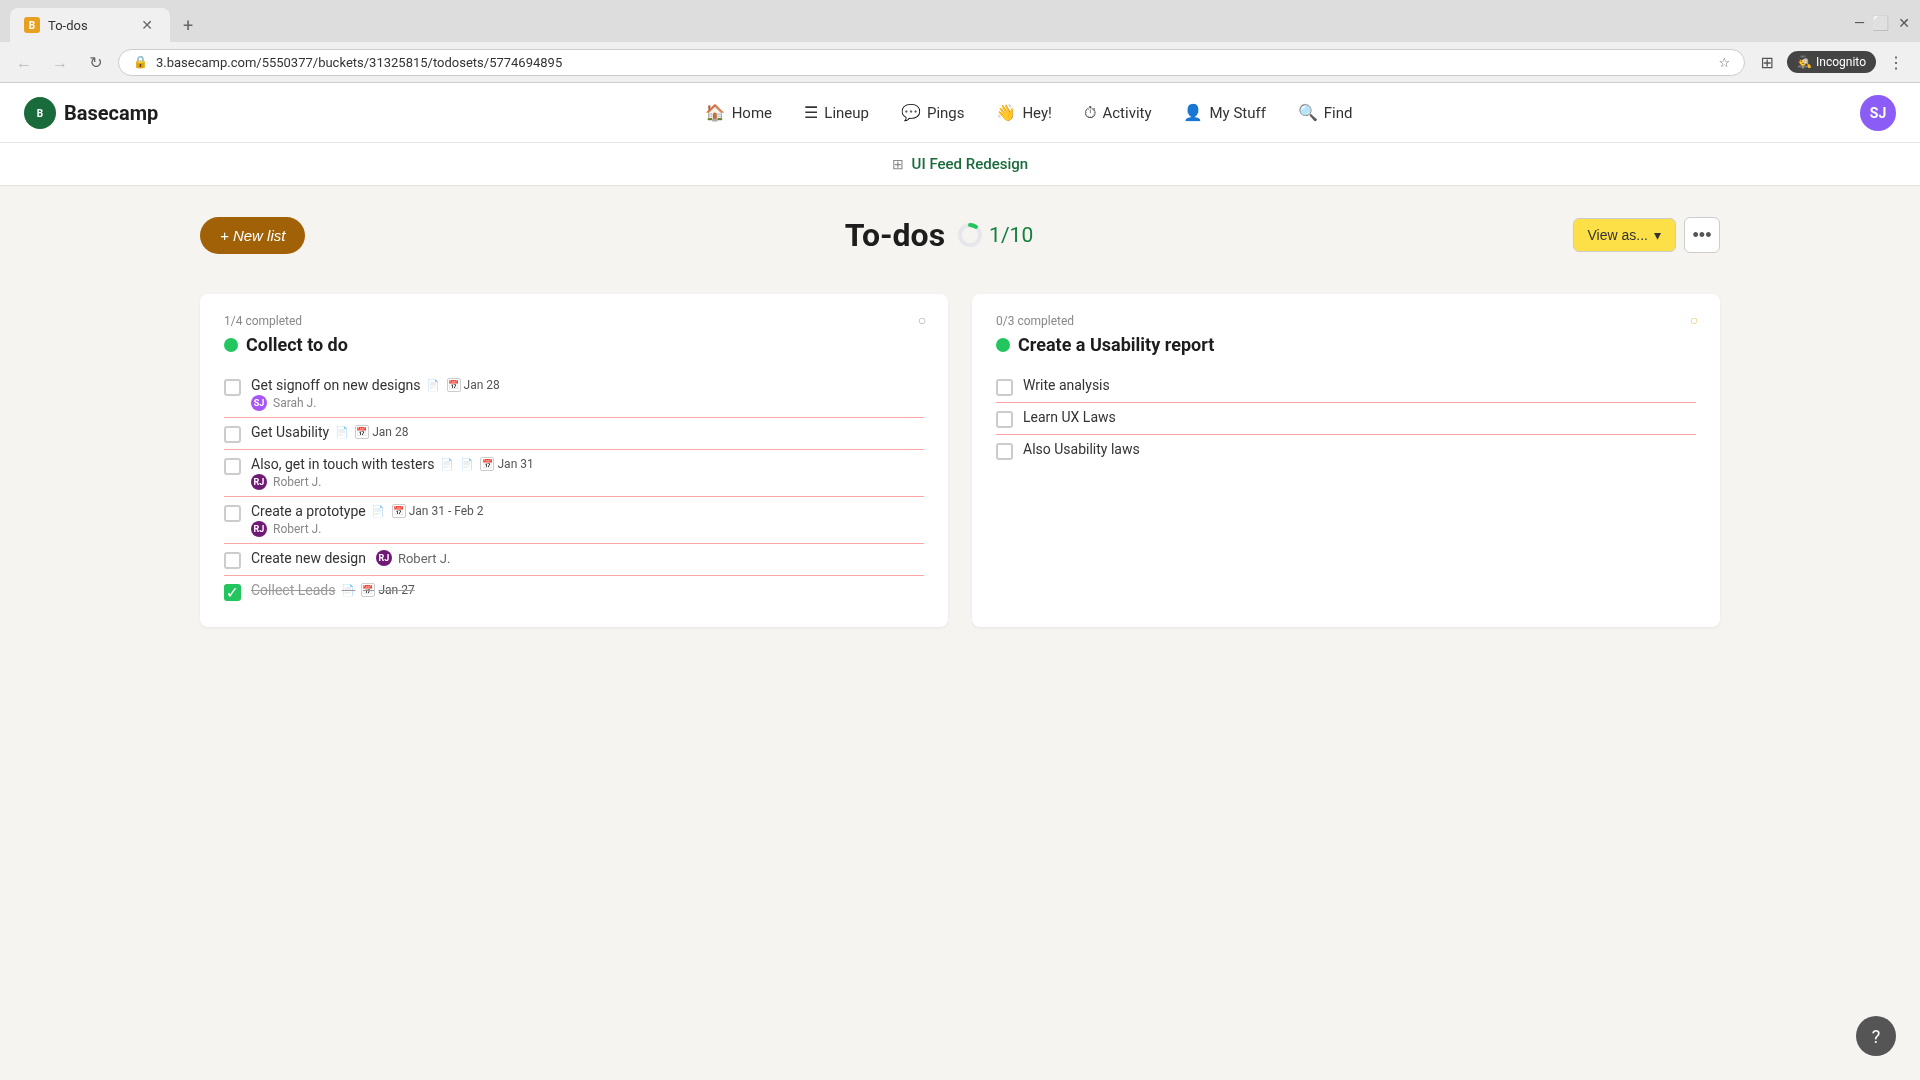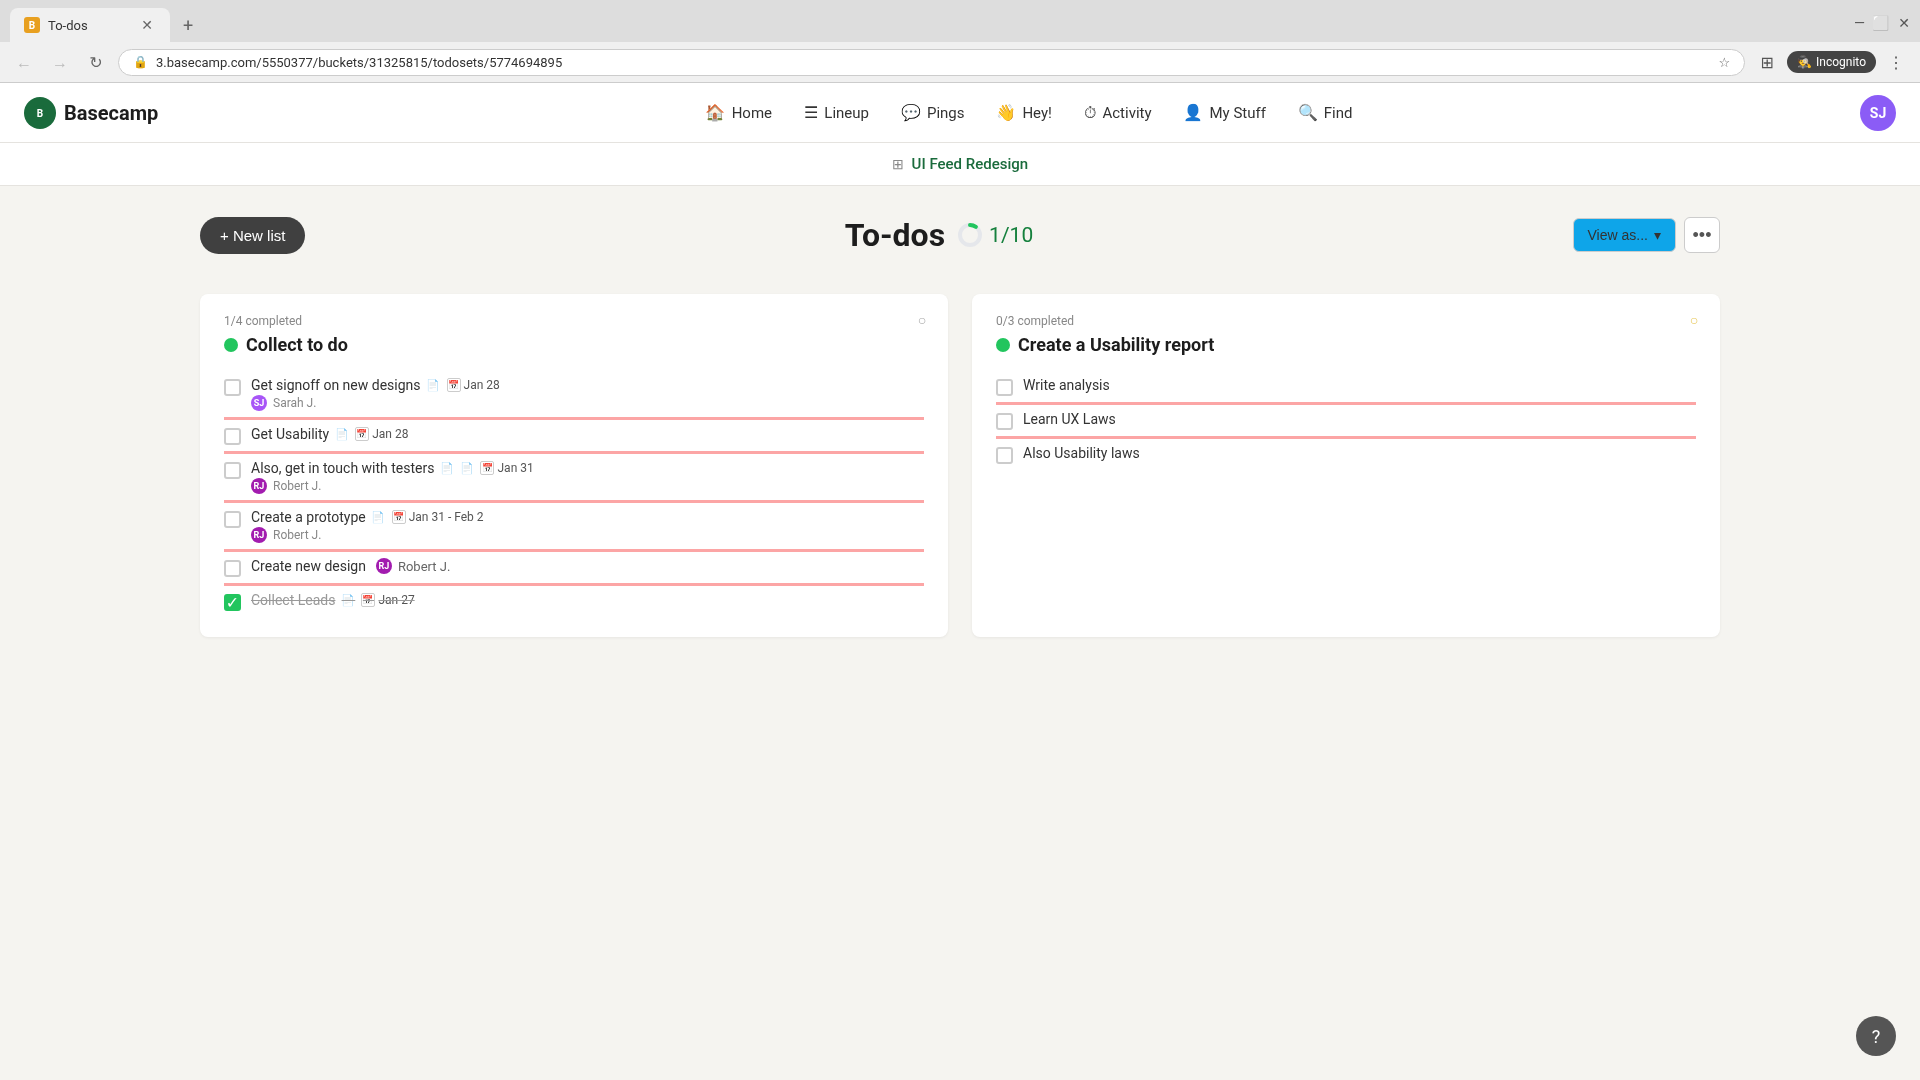--- a/index.html
+++ b/index.html
@@ -167,31 +167,32 @@
       text-decoration: none;
       font-weight: 500;
     }
     .project-grid-icon { font-size: 14px; color: #888; }
     .page-header {
       display: flex;
       align-items: center;
       margin-bottom: 40px;
     }
     .new-list-btn {
-      background: #404040;
+      background: #a16207;
       color: white;
       border: none;
       border-radius: 25px;
       padding: 10px 20px;
       font-size: 15px;
       cursor: pointer;
       display: flex;
       align-items: center;
       gap: 6px;
       font-weight: 500;
+      font-style: italic;
     }
     .page-title-area {
       flex: 1;
       display: flex;
       align-items: center;
       justify-content: center;
       gap: 12px;
     }
     .page-title {
       font-size: 32px;
@@ -207,21 +208,21 @@
       font-size: 21px;
       color: #15803d;
     }
     .page-actions {
       display: flex;
       align-items: center;
       gap: 8px;
     }
     .view-as-btn {
       border: 1px solid #ccc;
-      background: #0ea5e9;
+      background: #fde047;
       border-radius: 6px;
       padding: 8px 14px;
       font-size: 14px;
       cursor: pointer;
       display: flex;
       align-items: center;
       gap: 6px;
       color: #333;
     }
     .more-btn {
@@ -280,21 +281,21 @@
     }
     .status-partial { background: #22c55e; }
     .status-none { background: #22c55e; }
 
     
     .todo-item {
       display: flex;
       align-items: flex-start;
       gap: 10px;
       padding: 6px 0;
-      border-bottom: 3px solid #fca5a5;
+      border-bottom: 1px solid #fca5a5;
     }
     .todo-item:last-child { border-bottom: none; }
     .todo-checkbox {
       width: 17px; height: 17px;
       border: 2px solid #ccc;
       border-radius: 3px;
       flex-shrink: 0;
       margin-top: 2px;
       cursor: pointer;
       display: flex; align-items: center; justify-content: center;
@@ -326,21 +327,21 @@
       width: 16px; height: 16px;
       border-radius: 50%;
       font-size: 9px;
       font-weight: 700;
       display: inline-flex;
       align-items: center;
       justify-content: center;
       color: white;
     }
     .avatar-sarah { background: #a855f7; }
-    .avatar-robert { background: #a21caf; }
+    .avatar-robert { background: #701a75; }
     .date-badge {
       display: inline-flex;
       align-items: center;
       gap: 3px;
       font-size: 12px;
       color: #555;
     }
     .cal-icon {
       width: 14px; height: 14px;
       border: 1px solid #ccc;

